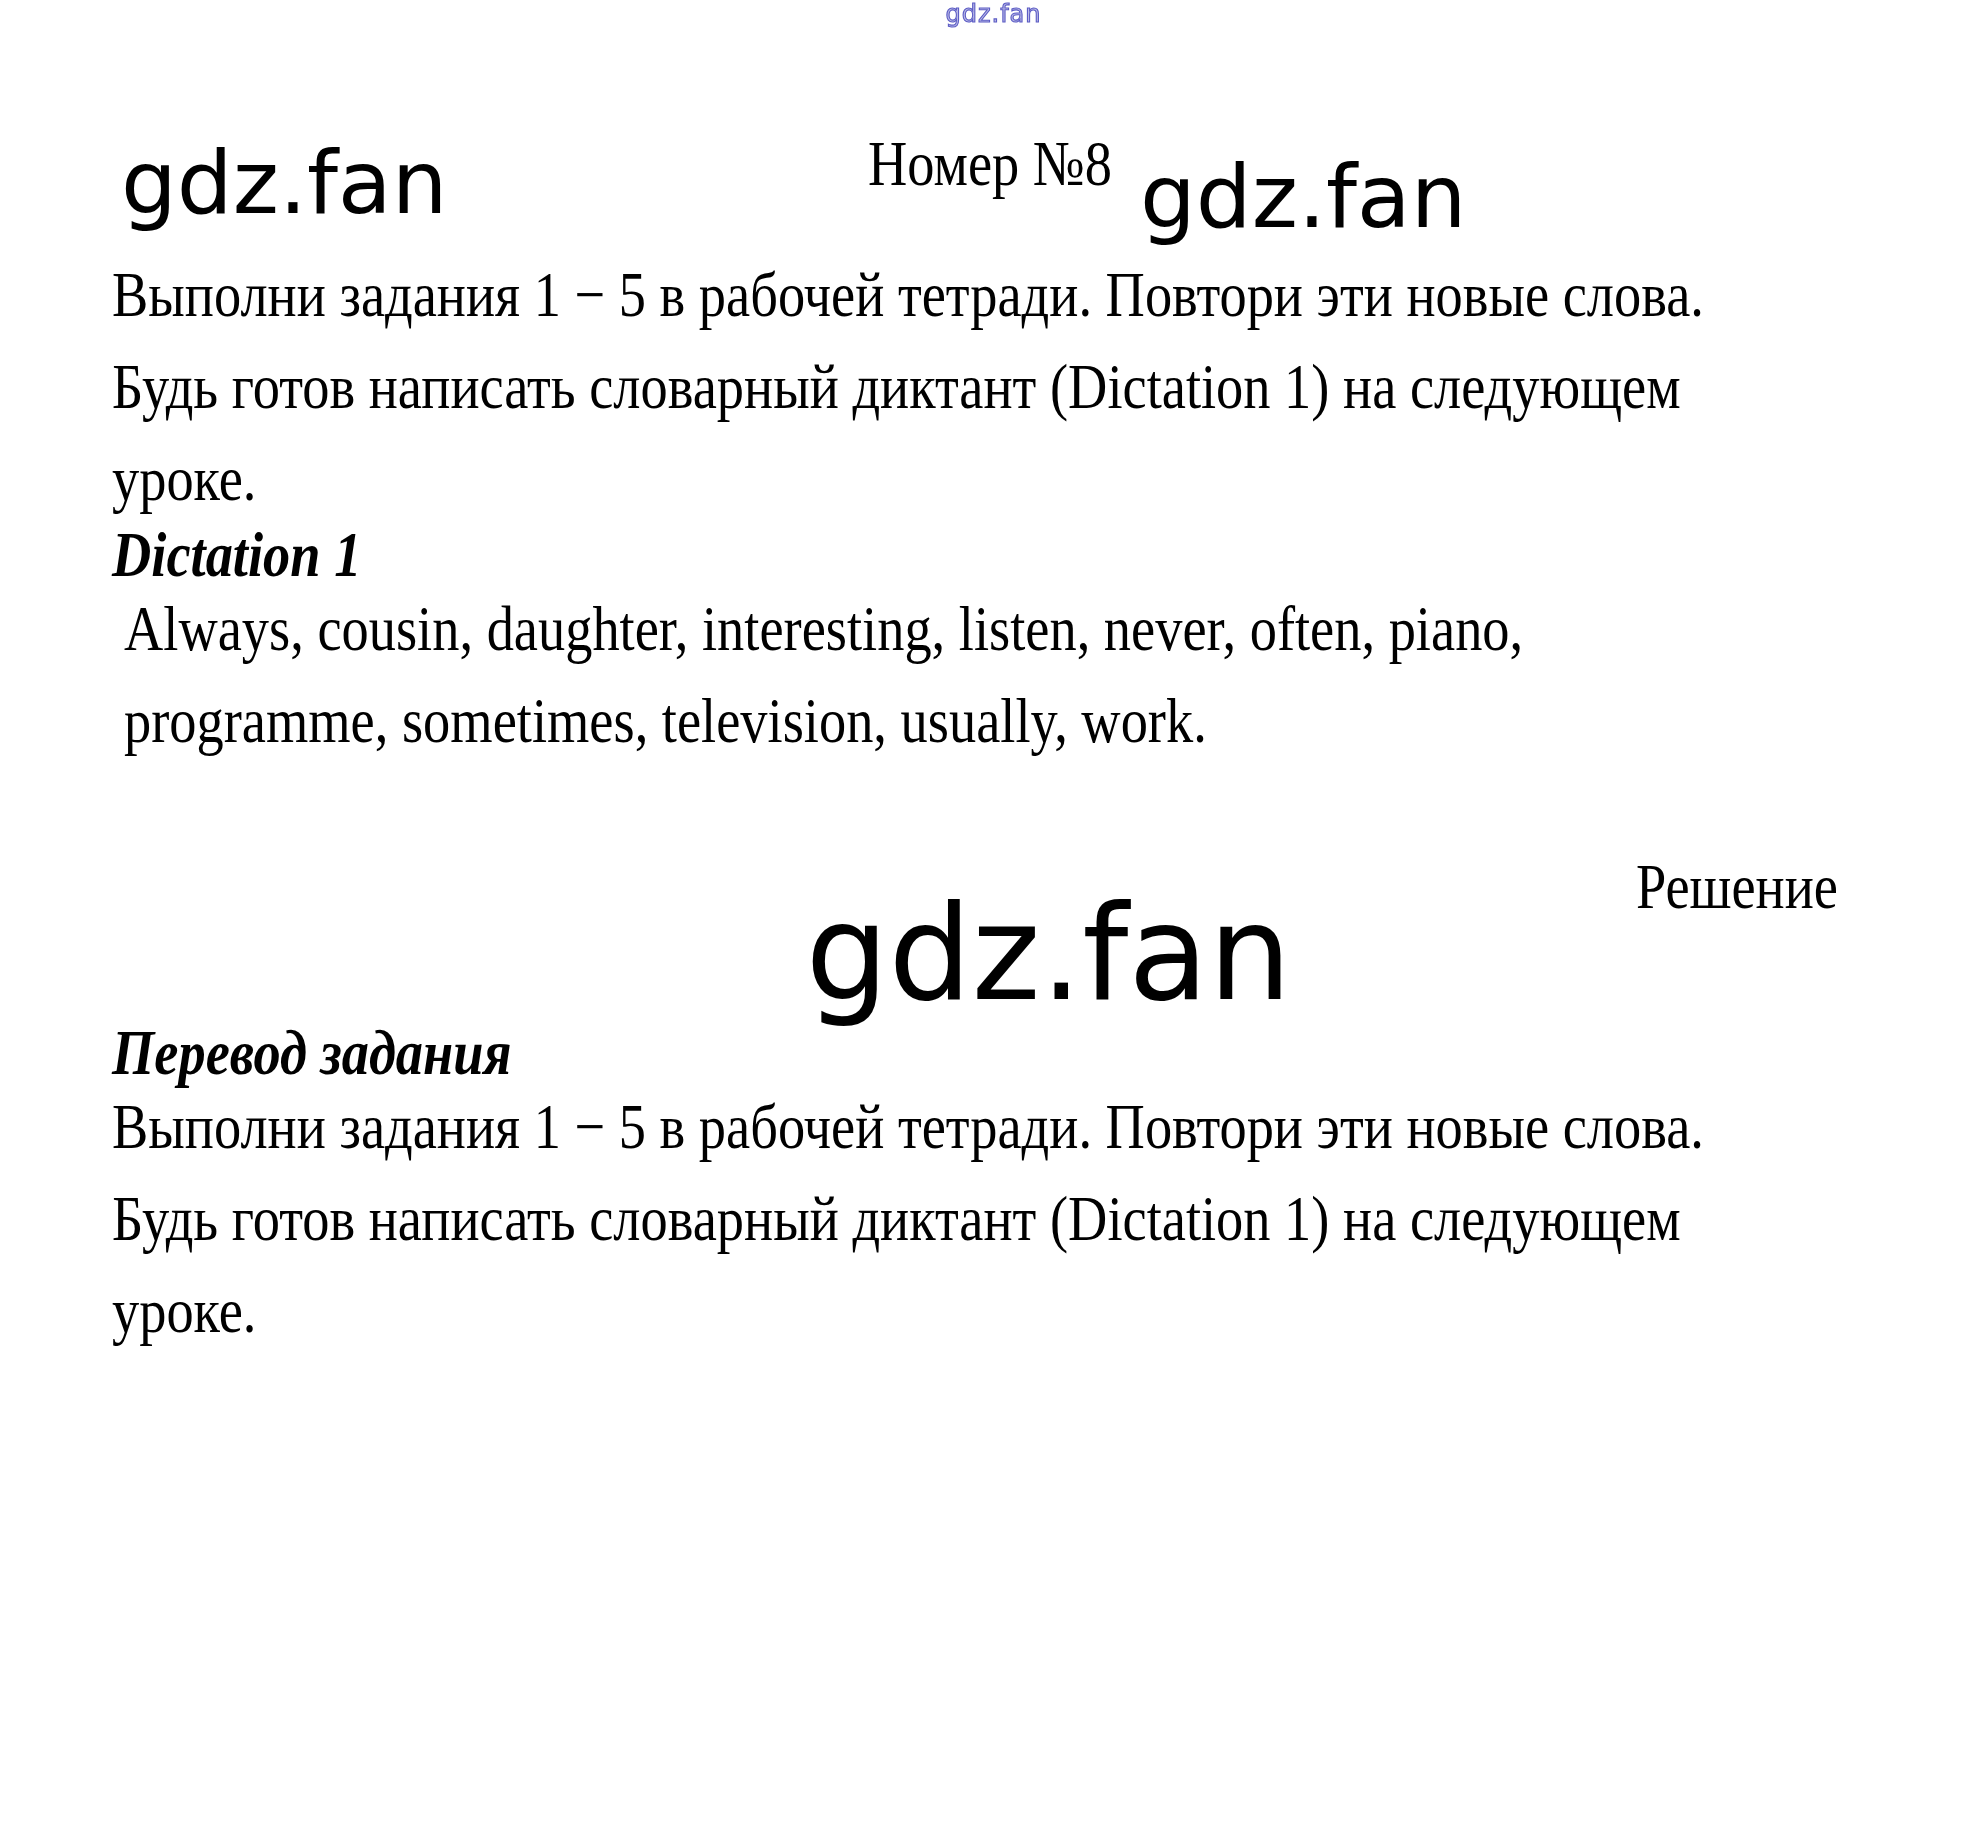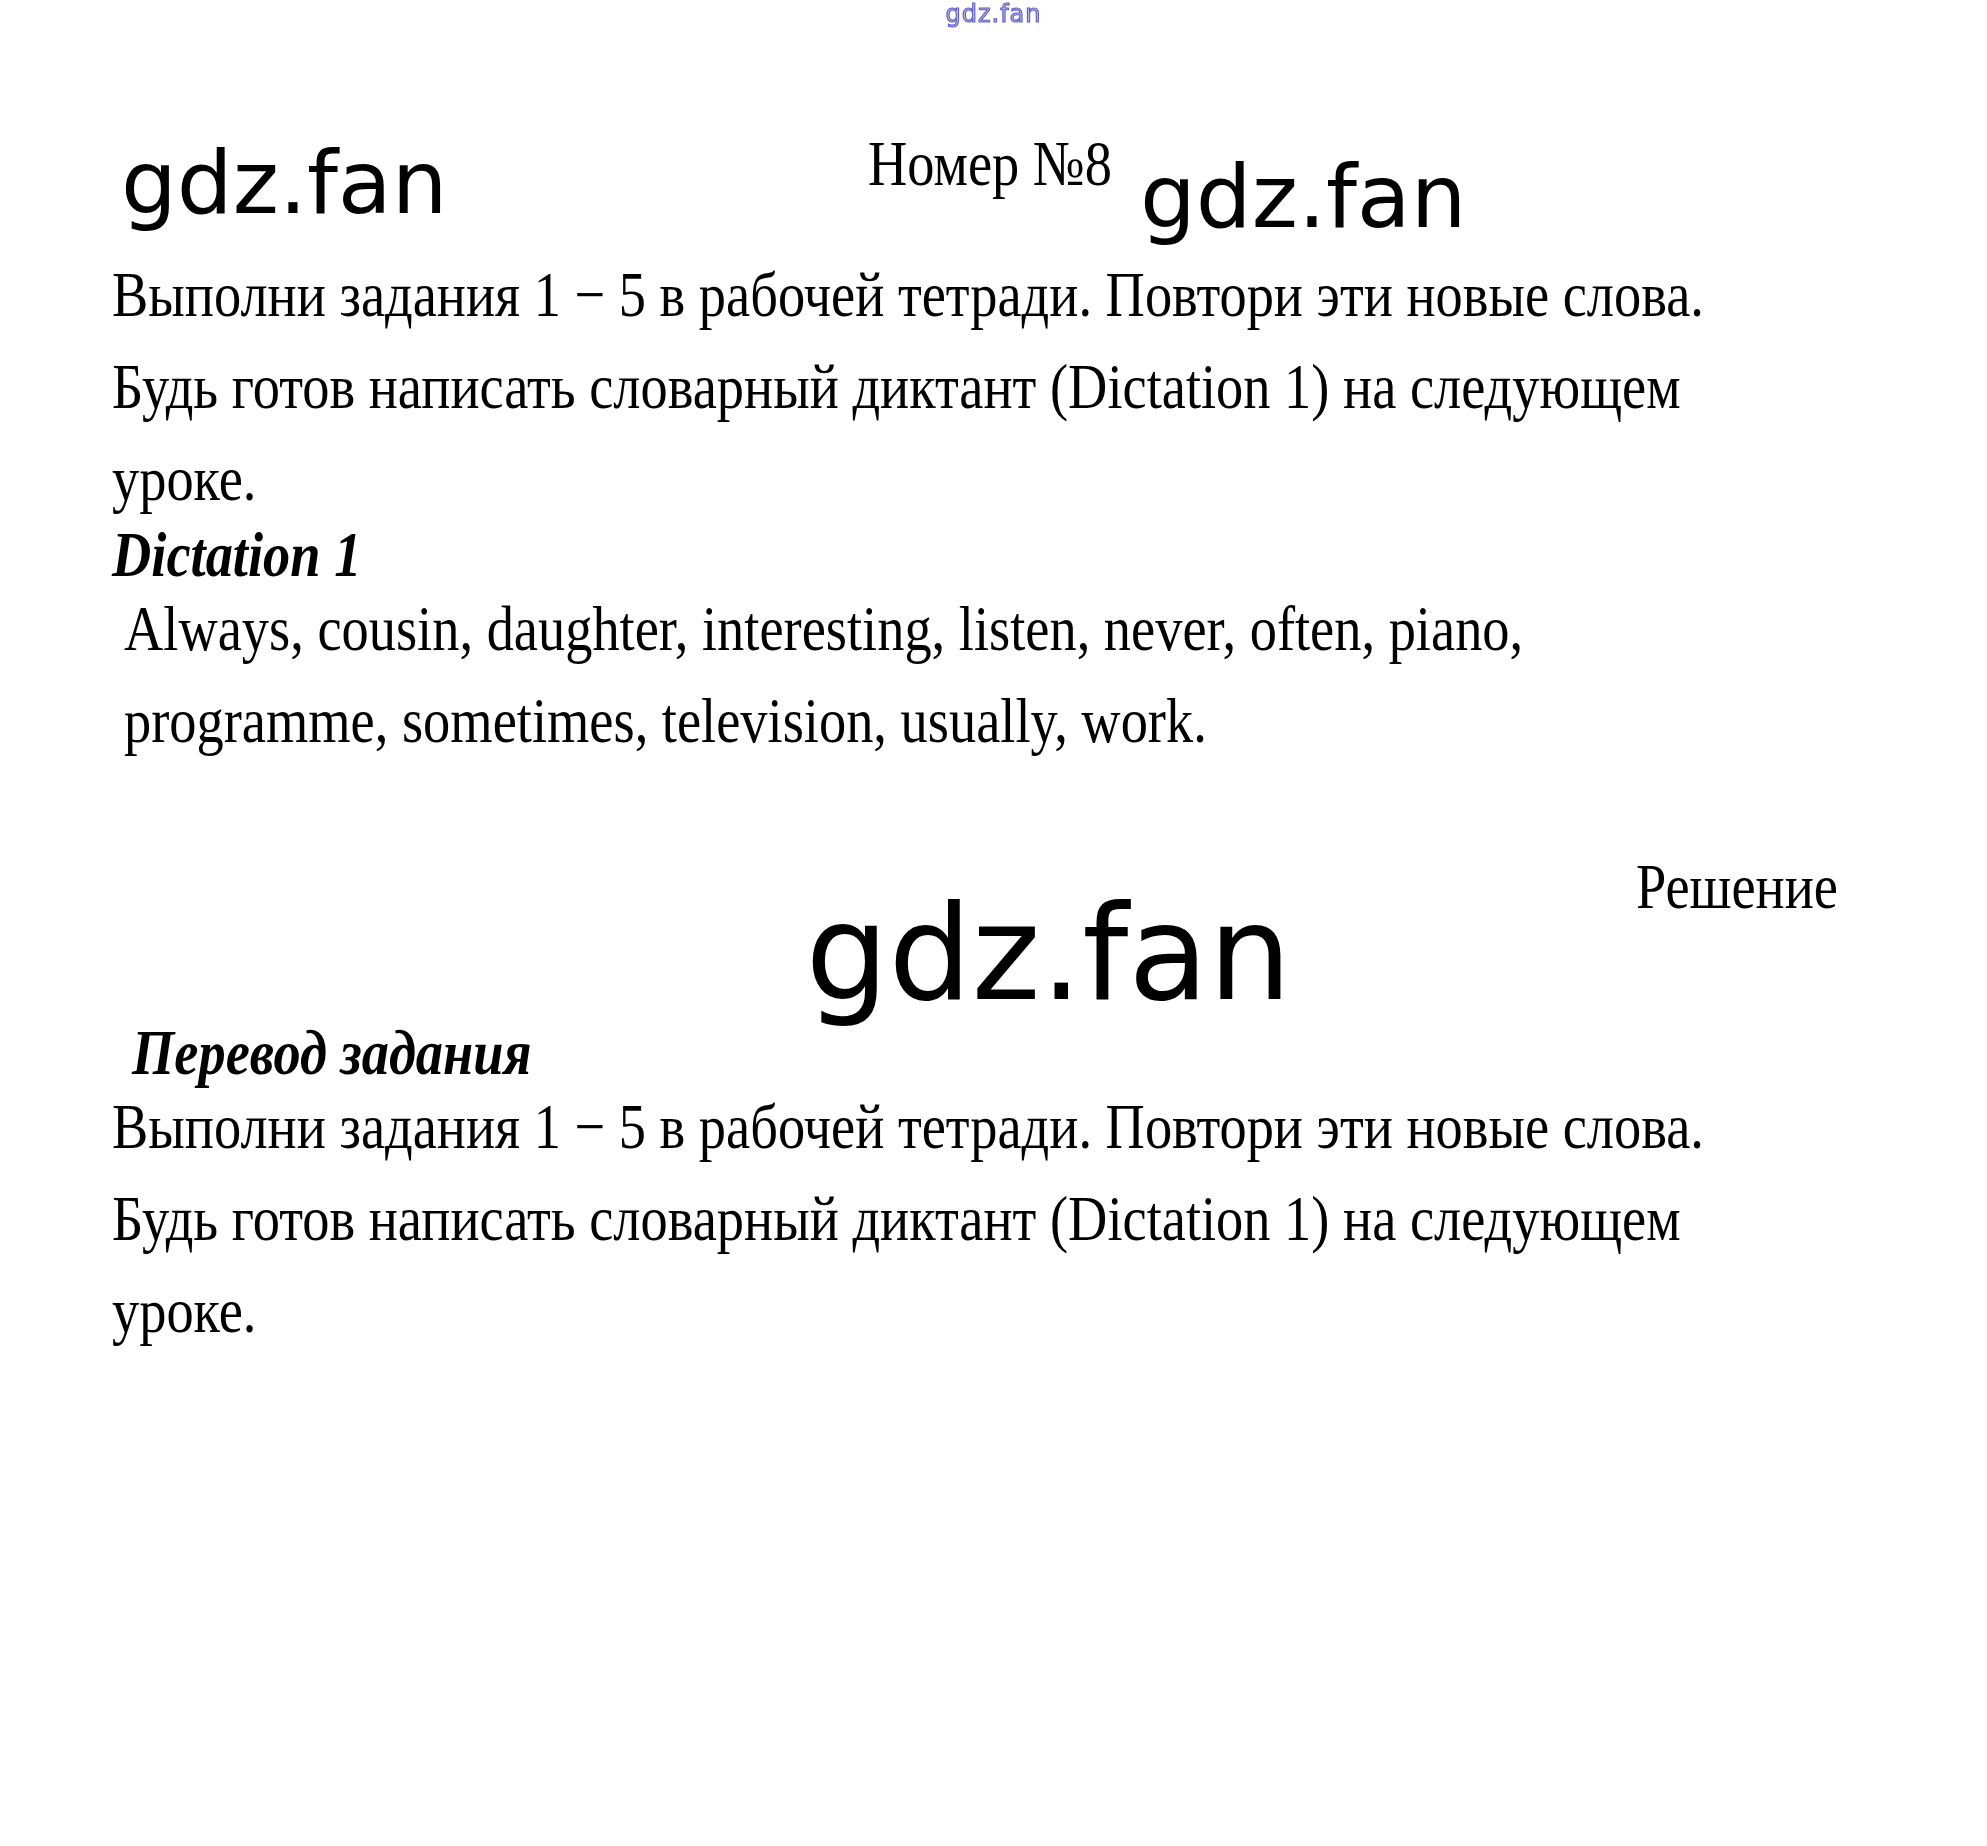--- a/index.html
+++ b/index.html
@@ -53,21 +53,21 @@
   }
   .theading{ font-weight:bold; font-style:italic; }
   .centered{
     left:0; width:100%; text-align:right;
   }
   .centered .tline{ transform:scaleX(0.85); transform-origin:50% 50%; }
   .pos-p1{ top:249px; }
   .pos-h1{ top:509px; }
   .pos-w1{ top:583px;margin-left:12px; }
   .pos-solution{ top:841px; }
-  .pos-h2{ top:1007px;margin-left:20px; }
+  .pos-h2{ top:1007px; }
   .pos-p2{ top:1081px; }
   .pos-h3{ top:1321px; }
   .pos-w2{ top:1395px; }
   
   .footer{
     position:absolute; top:1803px; left:0; width:100%;
     text-align:center;
     font-family:"DejaVu Sans","Liberation Sans",sans-serif;
     font-size:28px; line-height:38px;
     color:#a21caf;

